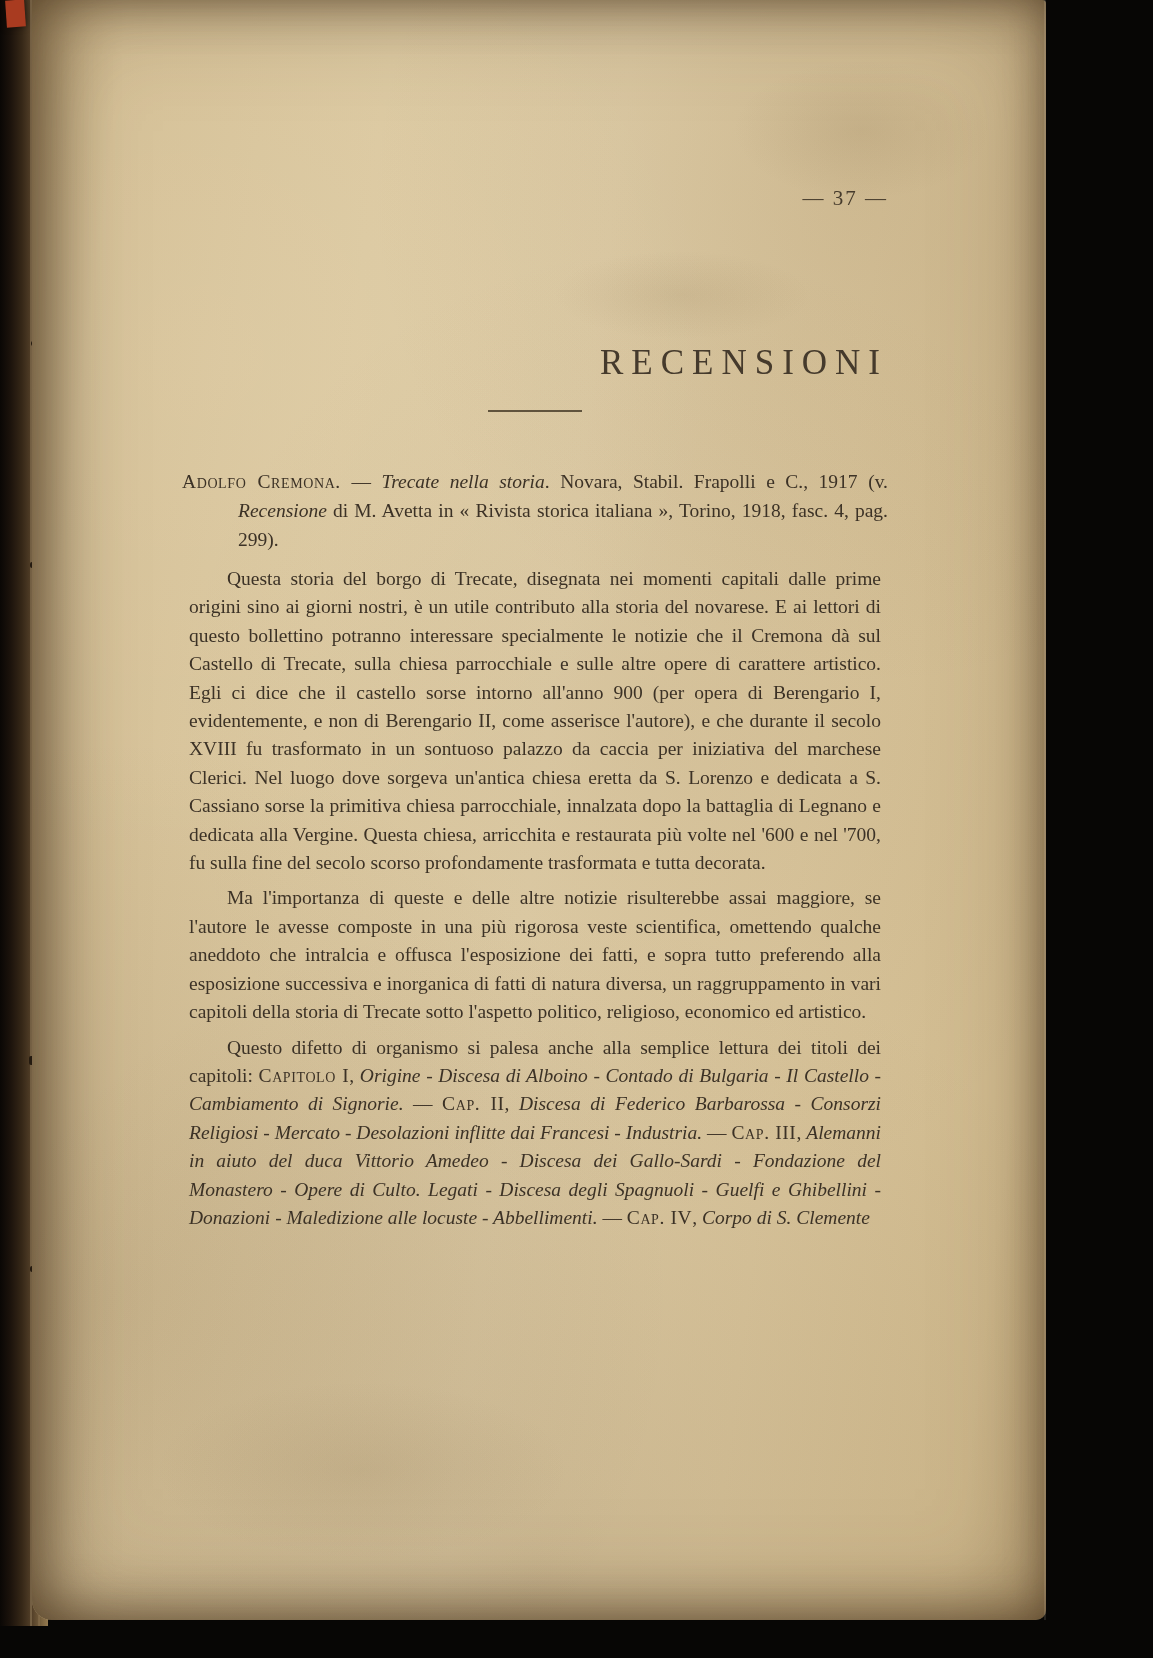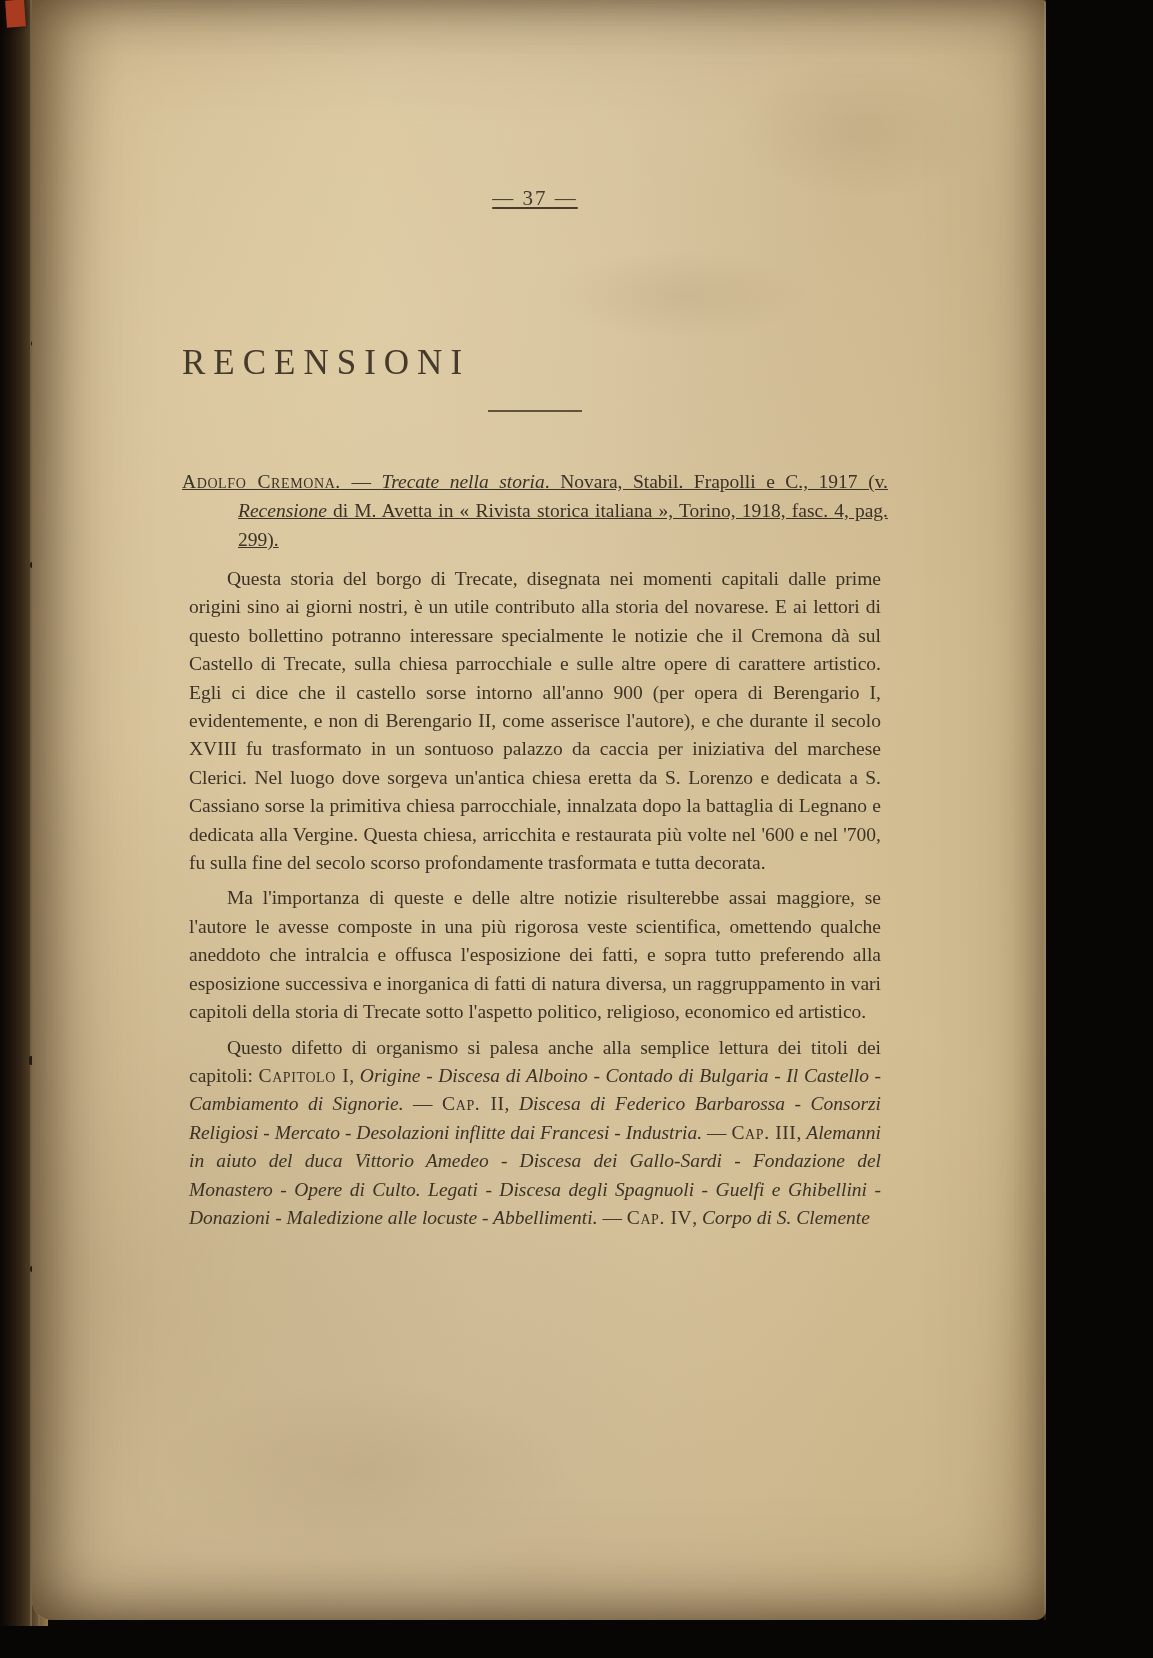--- a/index.html
+++ b/index.html
@@ -46,33 +46,33 @@
   }
   .paper-edge-highlight{
     position:absolute;right:0;top:0;width:2px;height:100%;
     background:rgba(255,240,210,.12);
   }
   .content{
     position:absolute;left:150px;top:0;width:706px;
     color:#3d3327;
   }
   .page-number{
-    margin-top:186px;text-align:center;font-size:21px;letter-spacing:2px;color:#463b2c;text-decoration:underline;
+    margin-top:186px;text-align:right;font-size:21px;letter-spacing:2px;color:#463b2c;
   }
   .title{
-    margin:132px 0 0 0;text-align:left;
+    margin:132px 0 0 0;text-align:right;
     font-size:35px;font-weight:normal;letter-spacing:8px;color:#453a2c;
   }
   .title-rule{
     width:94px;height:0;border:none;border-top:2px solid rgba(74,62,44,.85);
     margin:27px auto 0 auto;
   }
   .reference{
     margin-top:55px;font-size:19.5px;line-height:29px;
-    padding-left:56px;text-indent:-56px;text-align:justify;color:#3c3226;text-decoration:underline;
+    padding-left:56px;text-indent:-56px;text-align:justify;color:#3c3226;
   }
   .body-text{margin-top:11px;}
   .body-text p{
     margin:7px;font-size:19.5px;line-height:28.4px;
     text-align:justify;text-indent:38px;color:#3c3226;
   }
   .seg-roman{}
   .seg-italic{font-style:italic;}
   .seg-smallcaps{font-variant-caps:small-caps;letter-spacing:.6px;}
   .stain{position:absolute;border-radius:50%;pointer-events:none;}

